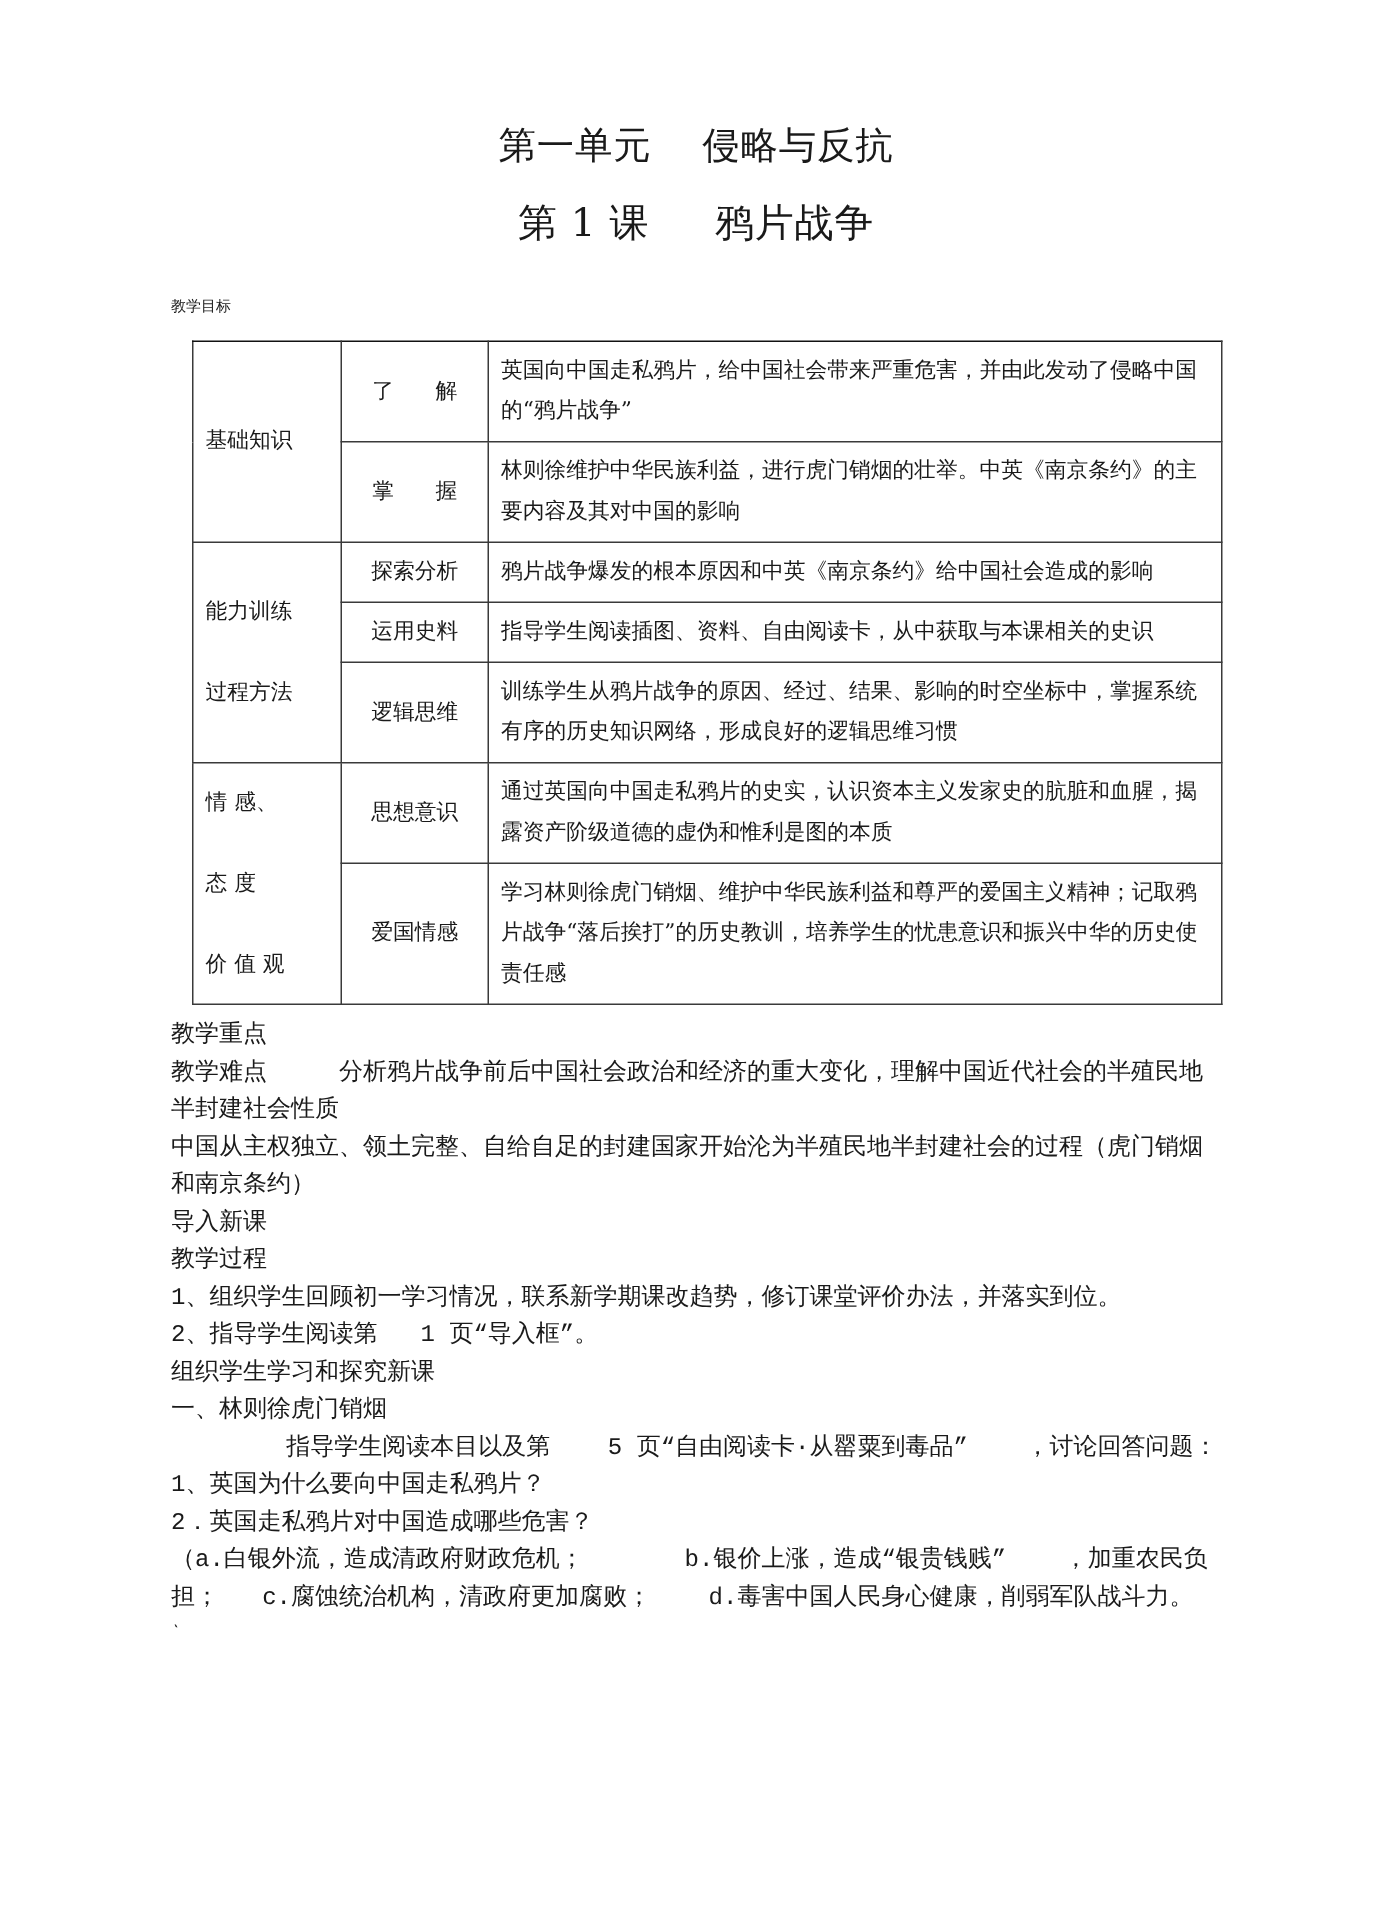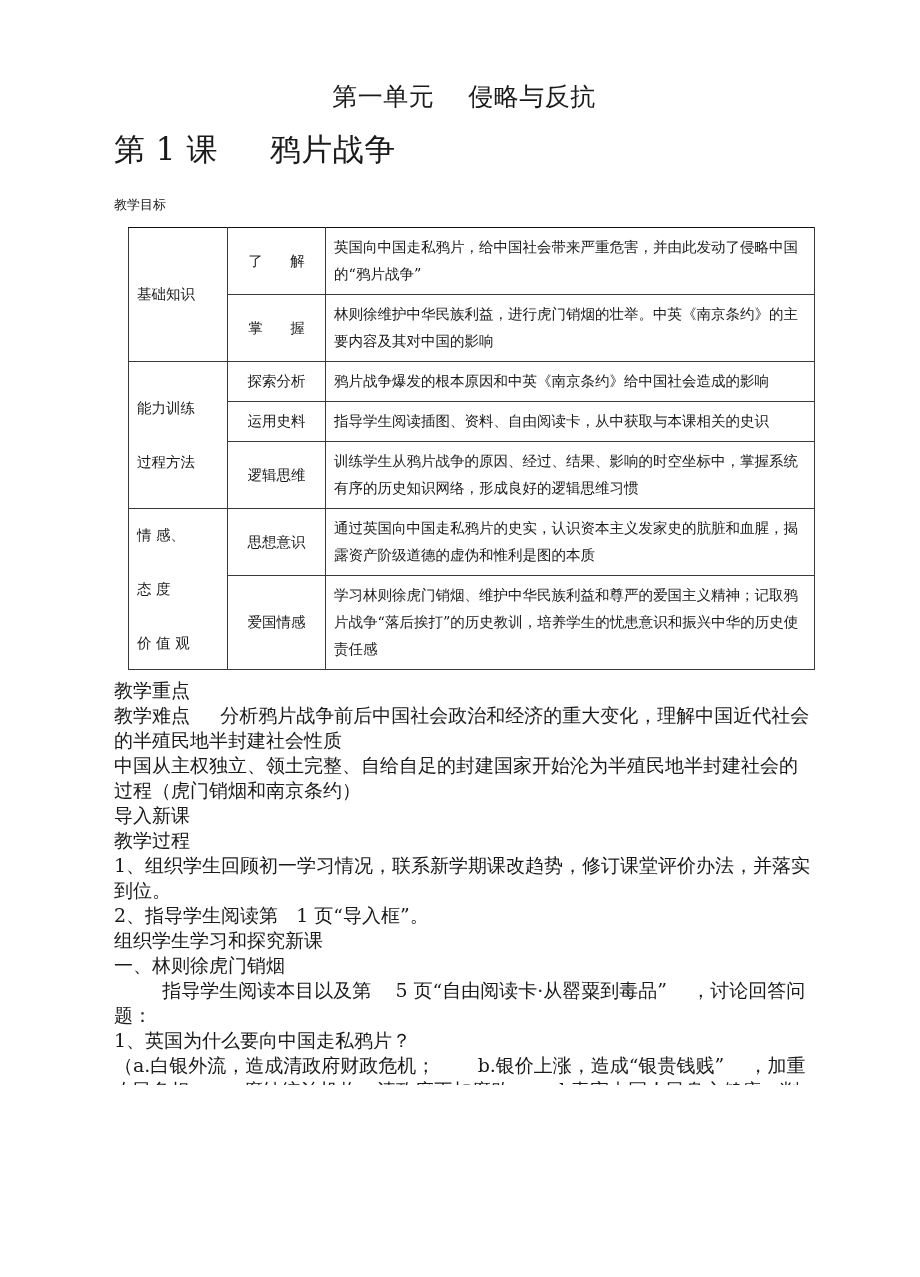--- a/index.html
+++ b/index.html
@@ -32,38 +32,39 @@
   }
   .doc-title {
     font-size: 25px;
     line-height: 38px;
     letter-spacing: 0.5px;
     text-align: center;
     white-space: pre;
     font-family: "DejaVu Serif", "Liberation Serif", serif;
   }
   .doc-subtitle {
-    font-size: 31px;
+    font-size: 26px;
     line-height: 38px;
     letter-spacing: 0.5px;
-    text-align: left;
+    text-align: center;
     white-space: pre;
     margin-top: 14px;
     font-family: "DejaVu Serif", "Liberation Serif", serif;
   }
 
   
   .line {
-    font-size: 19px;
+    font-size: 16px;
     line-height: 25px;
     white-space: pre-wrap;
     word-break: break-all;
+    font-family: Liberation Mono, monospace;
   }
   .section-label {
-    font-size: 13px;
+    font-size: 10px;
     line-height: 25px;
     white-space: pre-wrap;
   }
 
   .pre-table-label {
     margin-top: 24px;
     margin-bottom: 10px;
   }
 
   
@@ -188,19 +189,20 @@
       <div class="line">教学难点     分析鸦片战争前后中国社会政治和经济的重大变化，理解中国近代社会的半殖民地半封建社会性质</div>
       <div class="line">中国从主权独立、领土完整、自给自足的封建国家开始沦为半殖民地半封建社会的过程（虎门销烟和南京条约）</div>
       <div class="line">导入新课</div>
       <div class="line">教学过程</div>
       <div class="line">1、组织学生回顾初一学习情况，联系新学期课改趋势，修订课堂评价办法，并落实到位。</div>
       <div class="line">2、指导学生阅读第   1 页“导入框”。</div>
       <div class="line">组织学生学习和探究新课</div>
       <div class="line">一、林则徐虎门销烟</div>
       <div class="line">        指导学生阅读本目以及第    5 页“自由阅读卡·从罂粟到毒品”    ，讨论回答问题：</div>
       <div class="line">1、英国为什么要向中国走私鸦片？</div>
+      <div class="line">2．英国走私鸦片对中国造成哪些危害？</div>
       <div class="line">（a.白银外流，造成清政府财政危机；       b.银价上涨，造成“银贵钱贱”    ，加重农民负担；   c.腐蚀统治机构，清政府更加腐败；    d.毒害中国人民身心健康，削弱军队战斗力。    ）</div>
     </div>
 
   </div>
 
   <div class="footer">- 1 -</div>
 </div>
 
 </body></html>

